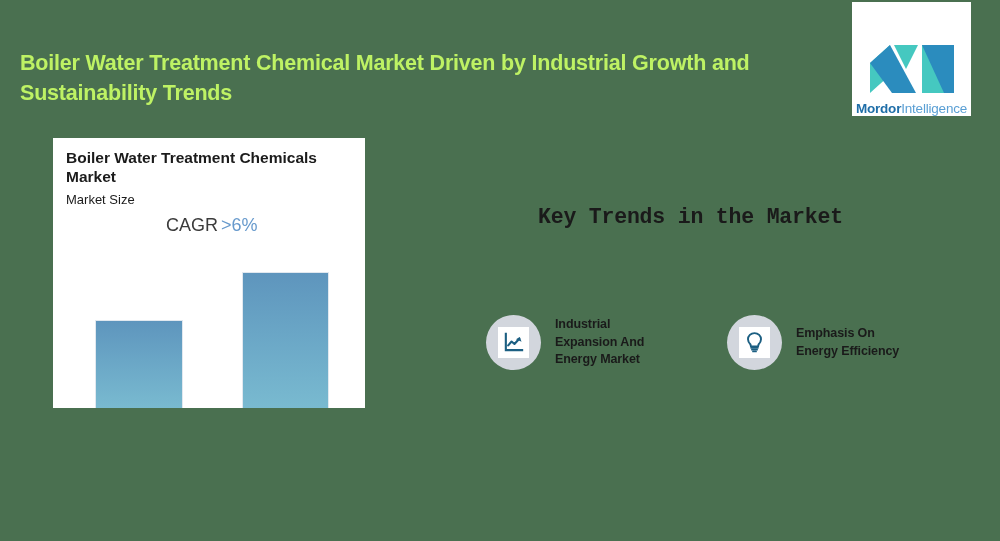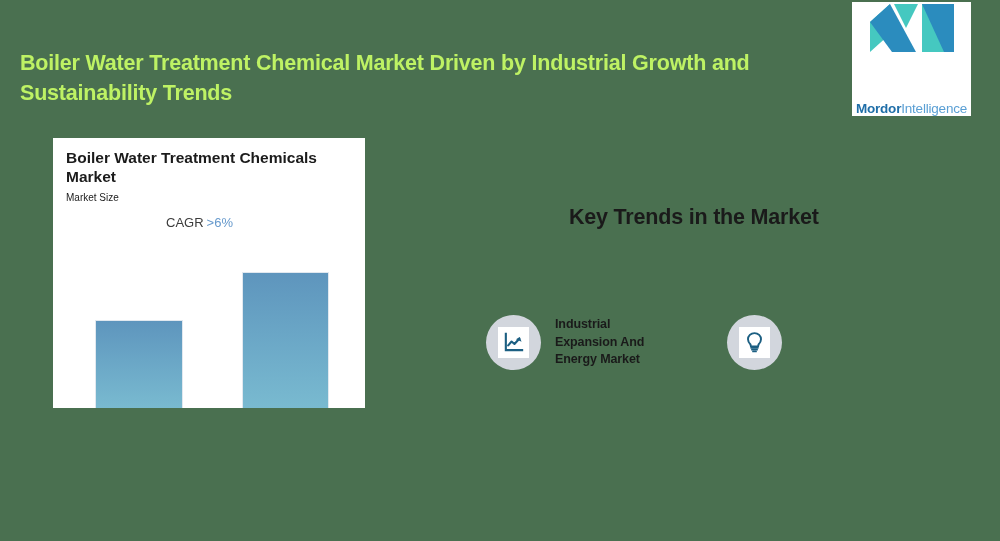--- a/index.html
+++ b/index.html
@@ -32,21 +32,21 @@
   .logo-card {
     position: absolute;
     left: 852px;
     top: 2px;
     width: 119px;
     height: 114px;
     background: #ffffff;
     display: flex;
     flex-direction: column;
     align-items: center;
-    justify-content: space-between;
+    justify-content: flex-end;
   }
   .logo-mark {
     width: 88px;
     height: 50px;
     display: block;
   }
   .logo-wordmark {
     margin-top: 9px;
     font-size: 13.5px;
     line-height: 14px;
@@ -80,28 +80,28 @@
     width: 270px;
     font-size: 15.5px;
     line-height: 19px;
     color: #1b1b1b;
     font-weight: bold;
   }
   .chart-subtitle {
     position: absolute;
     left: 13px;
     top: 54px;
-    font-size: 10px;
+    font-size: 13px;
     color: #1b1b1b;
   }
   .chart-cagr {
     position: absolute;
     left: 113px;
     top: 77px;
-    font-size: 13px;
+    font-size: 18px;
     color: #3c3c3c;
     white-space: nowrap;
   }
   .chart-cagr .cagr-value {
     color: #6699cc;
     margin-left: 3px;
   }
 
   .plot-area {
     position: absolute;
@@ -123,27 +123,28 @@
   }
   .bar-2 {
     left: 190px;
     width: 85px;
     height: 135px;
   }
 
   
   .trends-heading {
     position: absolute;
-    left: 569px;
+    left: 538px;
     top: 205px;
     font-size: 21.5px;
     font-weight: bold;
     color: #1a1a1a;
     letter-spacing: -0.2px;
     white-space: nowrap;
+    font-family: Liberation Mono, monospace;
   }
   .trend {
     position: absolute;
     display: flex;
     align-items: center;
   }
   .trend-1 { left: 486px; top: 315px; }
   .trend-2 { left: 727px; top: 315px; }
 
   .trend-circle {
@@ -227,13 +228,15 @@
   <div class="trend-circle">
     <div class="trend-icon-box">
       <svg width="23" height="23" viewBox="0 0 24 24">
         <path d="M12 2.2 C8.1 2.2 5.2 5.1 5.2 8.7 C5.2 11.1 6.4 12.7 7.8 14.1 L8.3 16.2 L15.7 16.2 L16.2 14.1 C17.6 12.7 18.8 11.1 18.8 8.7 C18.8 5.1 15.9 2.2 12 2.2 Z" fill="none" stroke="#1c5f82" stroke-width="2"></path>
         <line x1="8.6" y1="17.7" x2="15.4" y2="17.7" stroke="#1c5f82" stroke-width="1.8" stroke-linecap="round"></line>
         <line x1="9.3" y1="19.5" x2="14.7" y2="19.5" stroke="#1c5f82" stroke-width="1.8" stroke-linecap="round"></line>
         <line x1="10.4" y1="21.3" x2="13.6" y2="21.3" stroke="#1c5f82" stroke-width="1.8" stroke-linecap="round"></line>
       </svg>
     </div>
   </div>
+  <div class="trend-label">Emphasis On
+Energy Efficiency</div>
 </div>
 
 </body></html>

